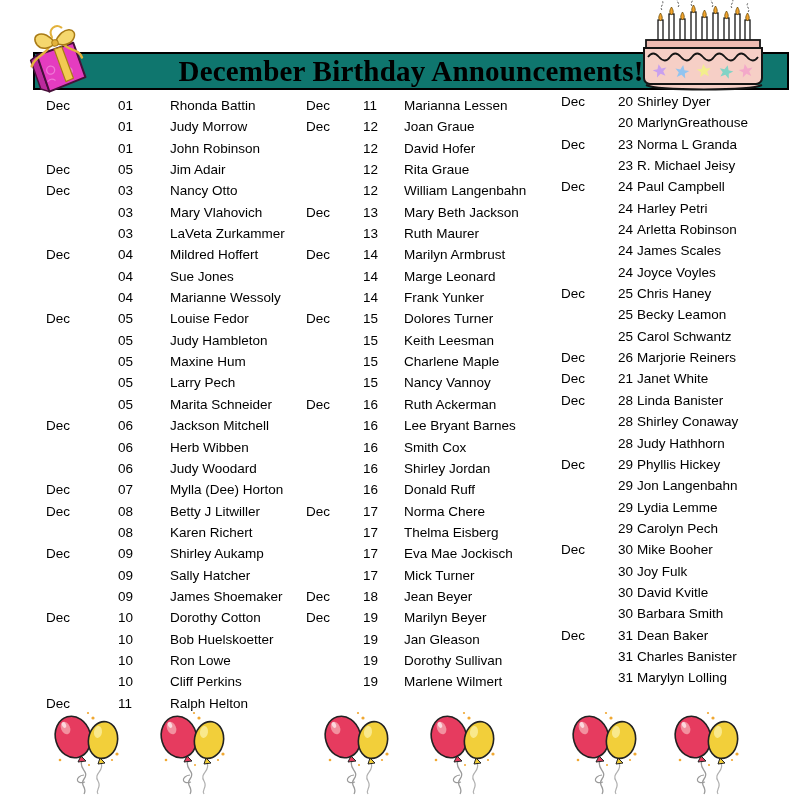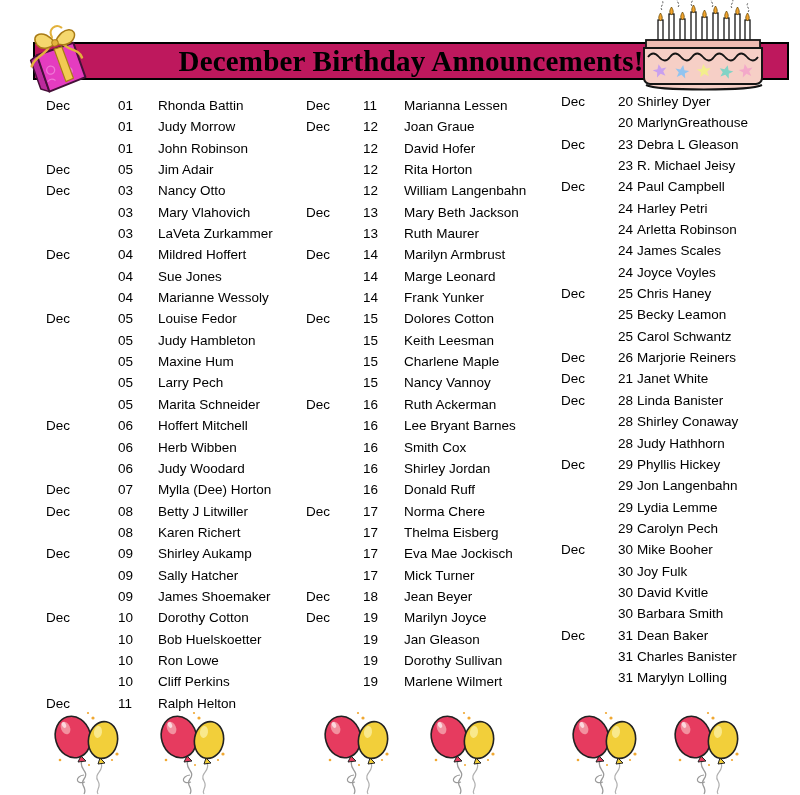--- a/index.html
+++ b/index.html
@@ -3,22 +3,22 @@
 <meta charset="utf-8">
 <style>
   html,body{margin:0;padding:0;}
   body{
     width:800px;height:795px;position:relative;overflow:hidden;
     background:#ffffff;color:#000;
     font-family:"Liberation Sans", sans-serif;
   }
   
   .banner{
-    position:absolute;left:33px;top:42px;width:752px;height:34px;
-    border:2px solid #000;background:#be185d;z-index:1;
+    position:absolute;left:33px;top:52px;width:752px;height:34px;
+    border:2px solid #000;background:#0f766e;z-index:1;
     text-align:center;
   }
   .title{
     display:block;line-height:35px;
     font-family:"Liberation Serif", serif;font-weight:bold;font-size:29px;
     letter-spacing:.2px;white-space:nowrap;
   }
   
   .deco{position:absolute;z-index:2;}
   .gift{left:16px;top:12px;width:80px;height:84px;}
@@ -26,21 +26,21 @@
   .balloons{top:709px;width:78px;height:86px;}
   .b1{left:48px}.b2{left:154px}.b3{left:318px}.b4{left:424px}.b5{left:566px}.b6{left:668px}
   
   .col{position:absolute;z-index:1;}
   #col0{left:46px;top:95px;width:258px;}
   #col1{left:306px;top:95px;width:252px;}
   #col2{left:561px;top:91px;width:235px;}
   .row{position:relative;height:21.35px;font-size:13.5px;}
   .row span{position:absolute;top:0;line-height:21.35px;white-space:nowrap;}
   .row .m{left:0;}
-  #col0 .d{left:72px}  #col0 .n{left:112px}
+  #col0 .d{left:72px}  #col0 .n{left:124px}
   #col1 .d{left:57px}  #col1 .n{left:98px}
   #col2 .d{left:57px}  #col2 .n{left:76px}
   .hiddefs{position:absolute;width:0;height:0;overflow:hidden;}
 </style>
 </head>
 <body>
 
 <svg class="hiddefs" aria-hidden="true">
   <defs>
     <g id="balloon-pair">
@@ -211,21 +211,21 @@
         <span class="n">Larry Pech</span>
       </div>
       <div class="row">
         <span class="m"></span>
         <span class="d">05</span>
         <span class="n">Marita Schneider</span>
       </div>
       <div class="row">
         <span class="m">Dec</span>
         <span class="d">06</span>
-        <span class="n">Hoffert Mitchell</span>
+        <span class="n">Jackson Mitchell</span>
       </div>
       <div class="row">
         <span class="m"></span>
         <span class="d">06</span>
         <span class="n">Herb Wibben</span>
       </div>
       <div class="row">
         <span class="m"></span>
         <span class="d">06</span>
         <span class="n">Judy Woodard</span>
@@ -298,21 +298,21 @@
         <span class="n">Joan Graue</span>
       </div>
       <div class="row">
         <span class="m"></span>
         <span class="d">12</span>
         <span class="n">David Hofer</span>
       </div>
       <div class="row">
         <span class="m"></span>
         <span class="d">12</span>
-        <span class="n">Rita Horton</span>
+        <span class="n">Rita Graue</span>
       </div>
       <div class="row">
         <span class="m"></span>
         <span class="d">12</span>
         <span class="n">William Langenbahn</span>
       </div>
       <div class="row">
         <span class="m">Dec</span>
         <span class="d">13</span>
         <span class="n">Mary Beth Jackson</span>
@@ -333,21 +333,21 @@
         <span class="n">Marge Leonard</span>
       </div>
       <div class="row">
         <span class="m"></span>
         <span class="d">14</span>
         <span class="n">Frank Yunker</span>
       </div>
       <div class="row">
         <span class="m">Dec</span>
         <span class="d">15</span>
-        <span class="n">Dolores Cotton</span>
+        <span class="n">Dolores Turner</span>
       </div>
       <div class="row">
         <span class="m"></span>
         <span class="d">15</span>
         <span class="n">Keith Leesman</span>
       </div>
       <div class="row">
         <span class="m"></span>
         <span class="d">15</span>
         <span class="n">Charlene Maple</span>
@@ -403,21 +403,21 @@
         <span class="n">Mick Turner</span>
       </div>
       <div class="row">
         <span class="m">Dec</span>
         <span class="d">18</span>
         <span class="n">Jean Beyer</span>
       </div>
       <div class="row">
         <span class="m">Dec</span>
         <span class="d">19</span>
-        <span class="n">Marilyn Joyce</span>
+        <span class="n">Marilyn Beyer</span>
       </div>
       <div class="row">
         <span class="m"></span>
         <span class="d">19</span>
         <span class="n">Jan Gleason</span>
       </div>
       <div class="row">
         <span class="m"></span>
         <span class="d">19</span>
         <span class="n">Dorothy Sullivan</span>
@@ -435,21 +435,21 @@
         <span class="n">Shirley Dyer</span>
       </div>
       <div class="row">
         <span class="m"></span>
         <span class="d">20</span>
         <span class="n">MarlynGreathouse</span>
       </div>
       <div class="row">
         <span class="m">Dec</span>
         <span class="d">23</span>
-        <span class="n">Debra L Gleason</span>
+        <span class="n">Norma L Granda</span>
       </div>
       <div class="row">
         <span class="m"></span>
         <span class="d">23</span>
         <span class="n">R. Michael Jeisy</span>
       </div>
       <div class="row">
         <span class="m">Dec</span>
         <span class="d">24</span>
         <span class="n">Paul Campbell</span>

